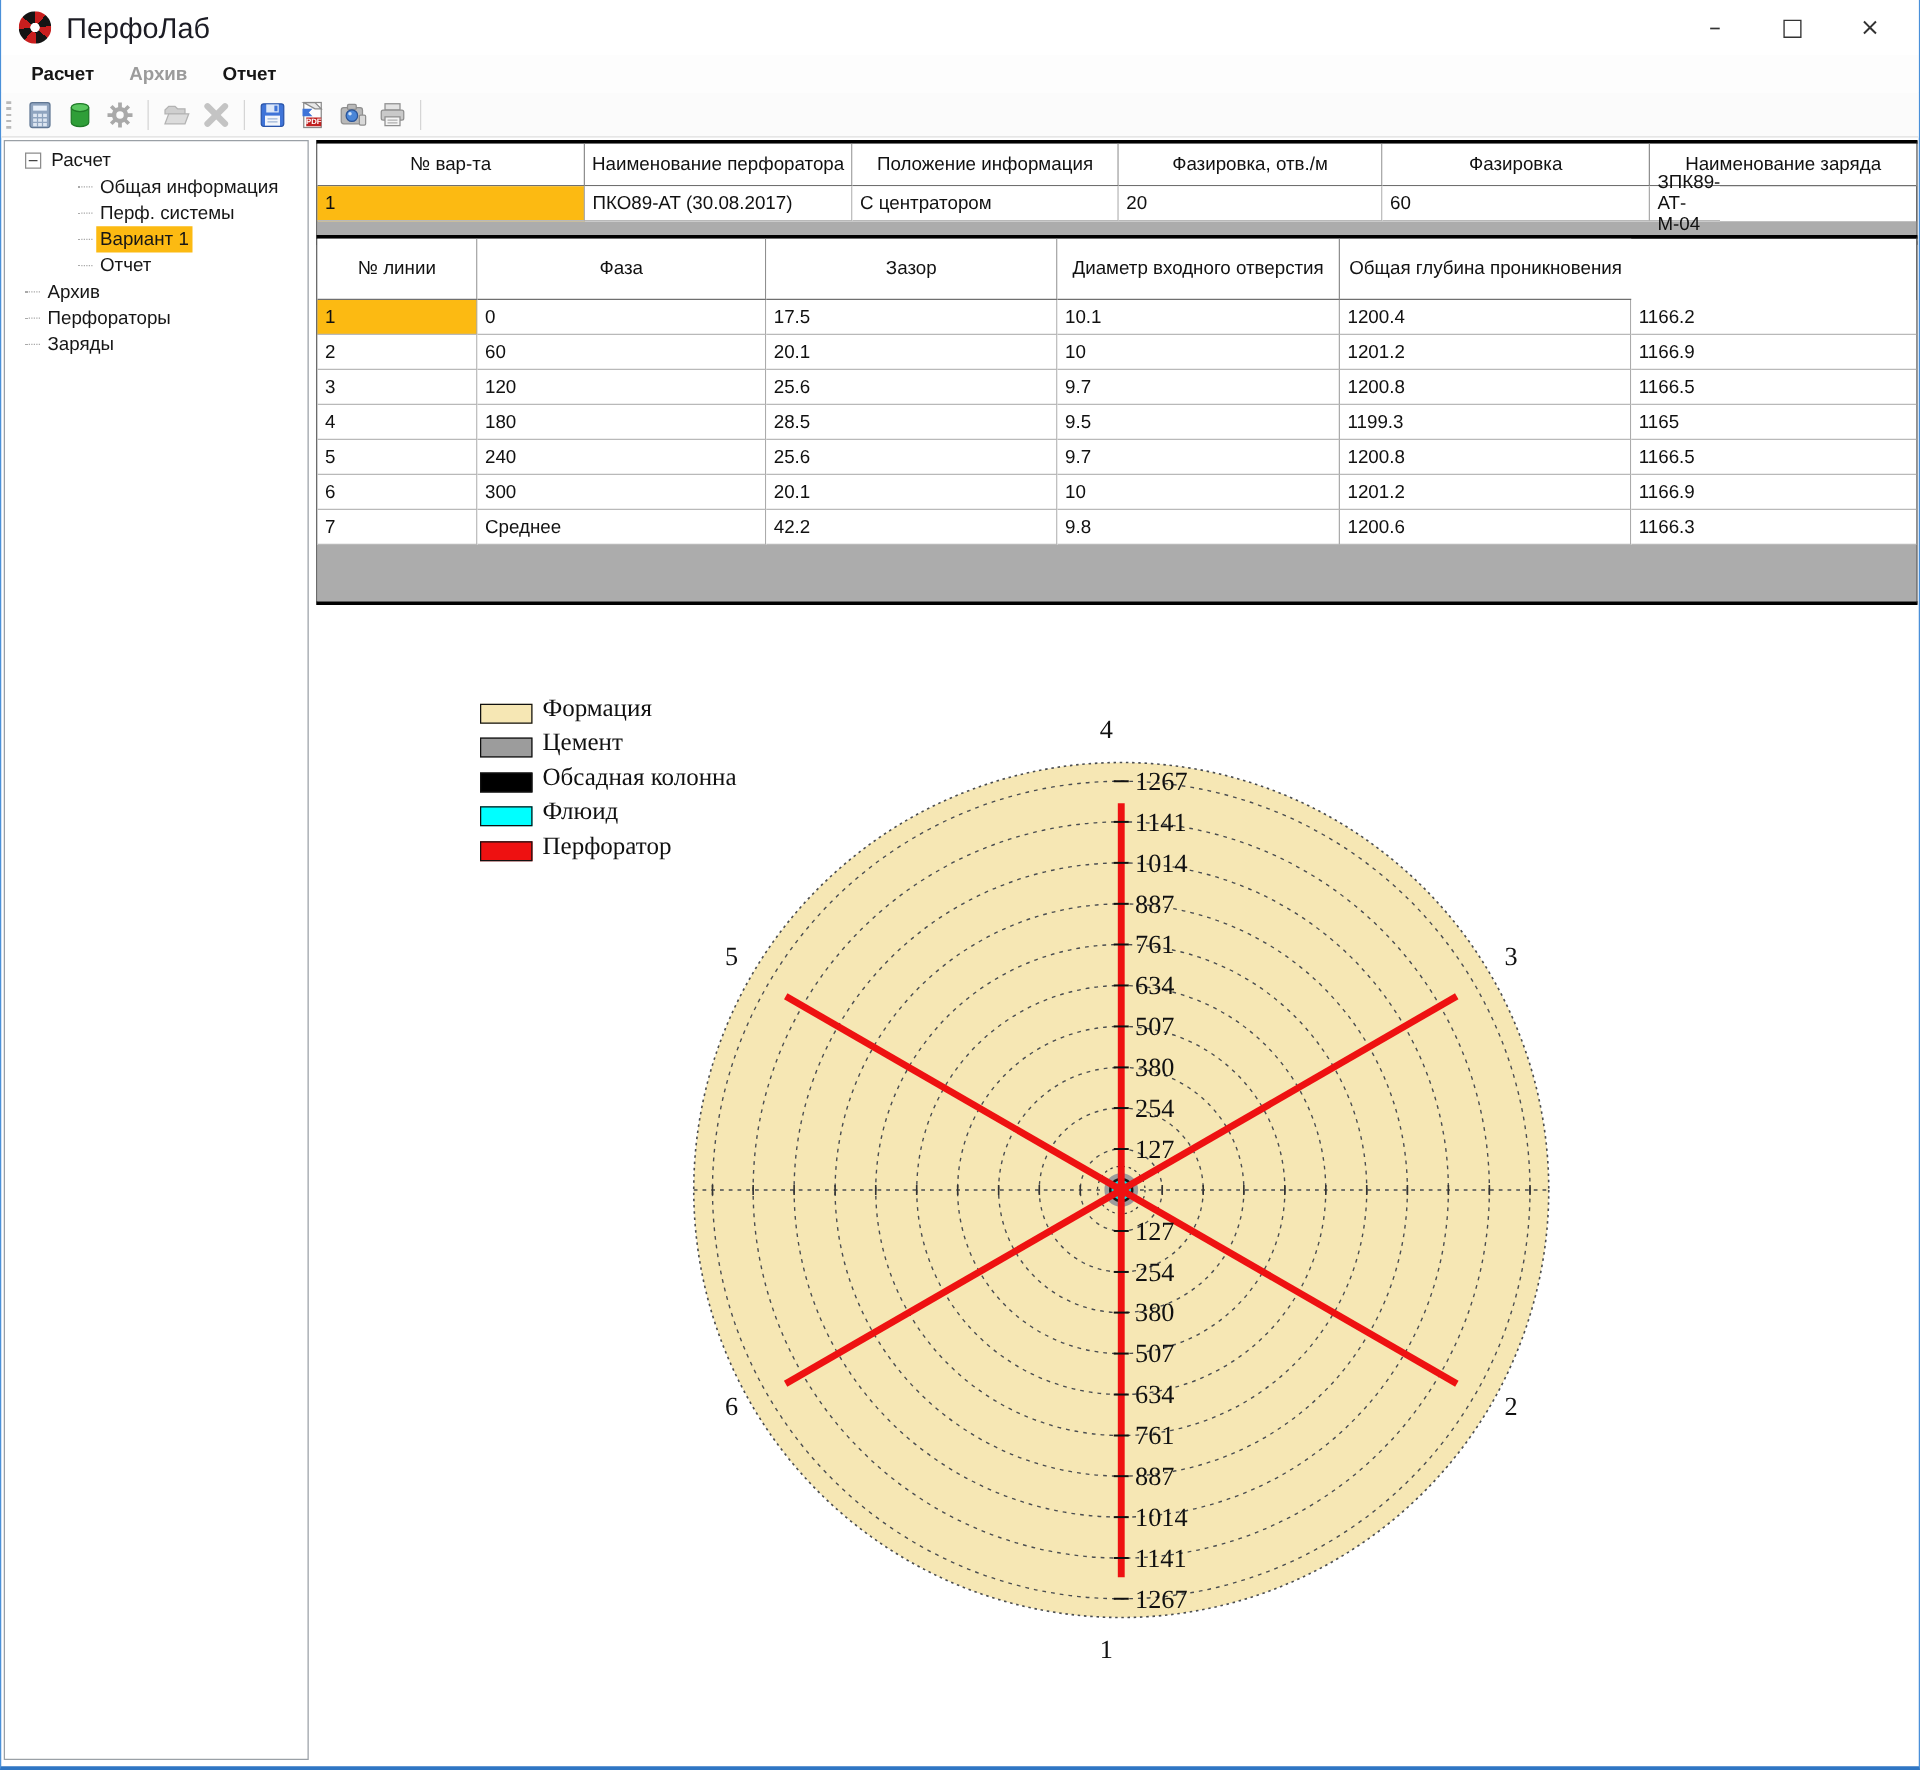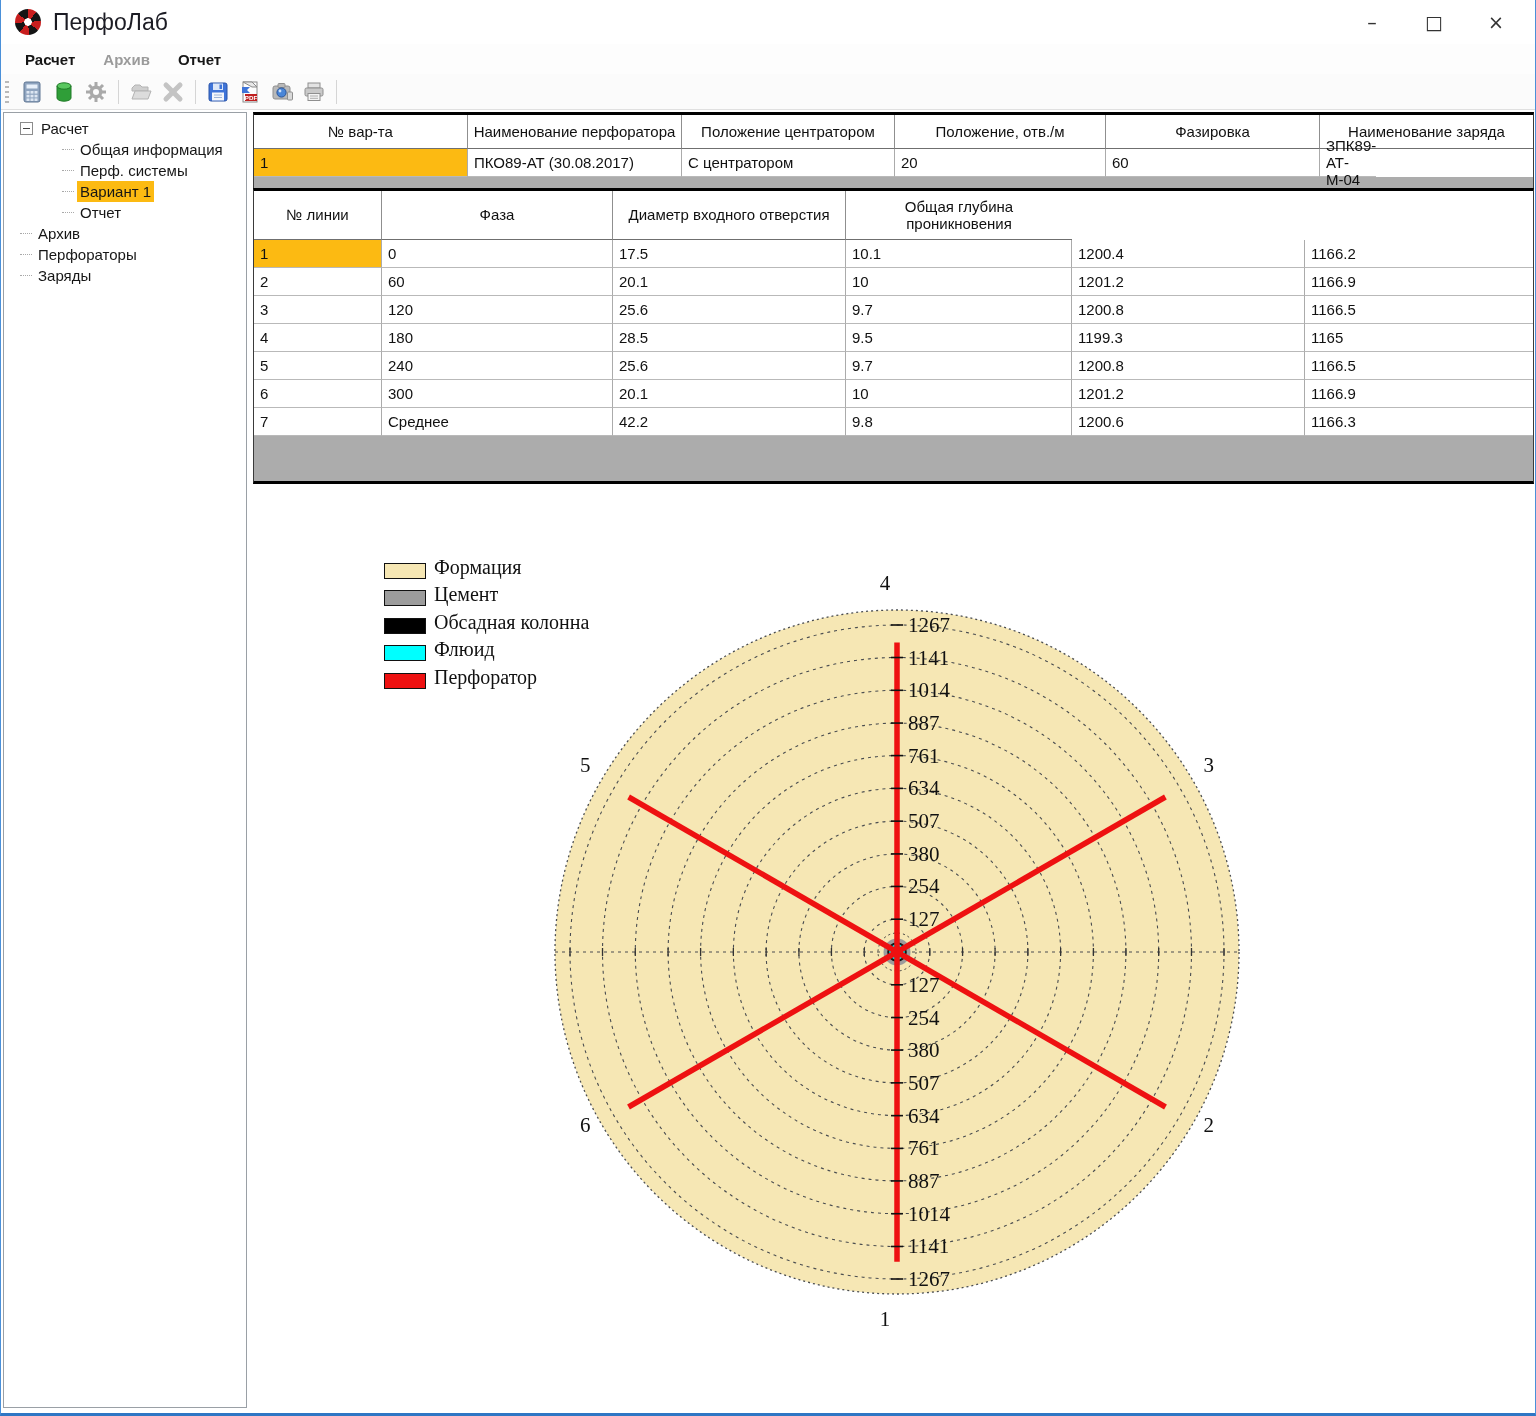--- a/index.html
+++ b/index.html
@@ -216,42 +216,43 @@
         <span class="stub"></span>
         <span class="lbl">Заряды</span>
       </div>
     </div>
 </div>
 
 <div class="grid grid1 g1">
   <div class="grow g1cols">
       <div class="hcell">№ вар-та</div>
       <div class="hcell">Наименование перфоратора</div>
-      <div class="hcell">Положение центратором</div>
-      <div class="hcell">Положение, отв./м</div>
+      <div class="hcell">Положение информация</div>
+      <div class="hcell">Фазировка, отв./м</div>
       <div class="hcell">Фазировка</div>
       <div class="hcell">Наименование заряда</div>
     </div>
   <div class="grow g1cols">
       <div class="grow g1cols">
         <div class="dcell hl">1</div>
         <div class="dcell">ПКО89-АТ (30.08.2017)</div>
         <div class="dcell">С центратором</div>
         <div class="dcell">20</div>
         <div class="dcell">60</div>
         <div class="dcell">ЗПК89-АТ-М-04</div>
       </div>
     </div>
   <div class="filler filler1"></div>
 </div>
 
 <div class="grid grid2 g2">
   <div class="grow g2cols">
       <div class="hcell">№ линии</div>
       <div class="hcell">Фаза</div>
+      <div class="hcell">Зазор</div>
       <div class="hcell">Диаметр входного отверстия</div>
       <div class="hcell">Общая глубина проникновения</div>
     </div>
   <div>
       <div class="grow g2cols">
         <div class="dcell hl">1</div>
         <div class="dcell">0</div>
         <div class="dcell">17.5</div>
         <div class="dcell">10.1</div>
         <div class="dcell">1200.4</div>

